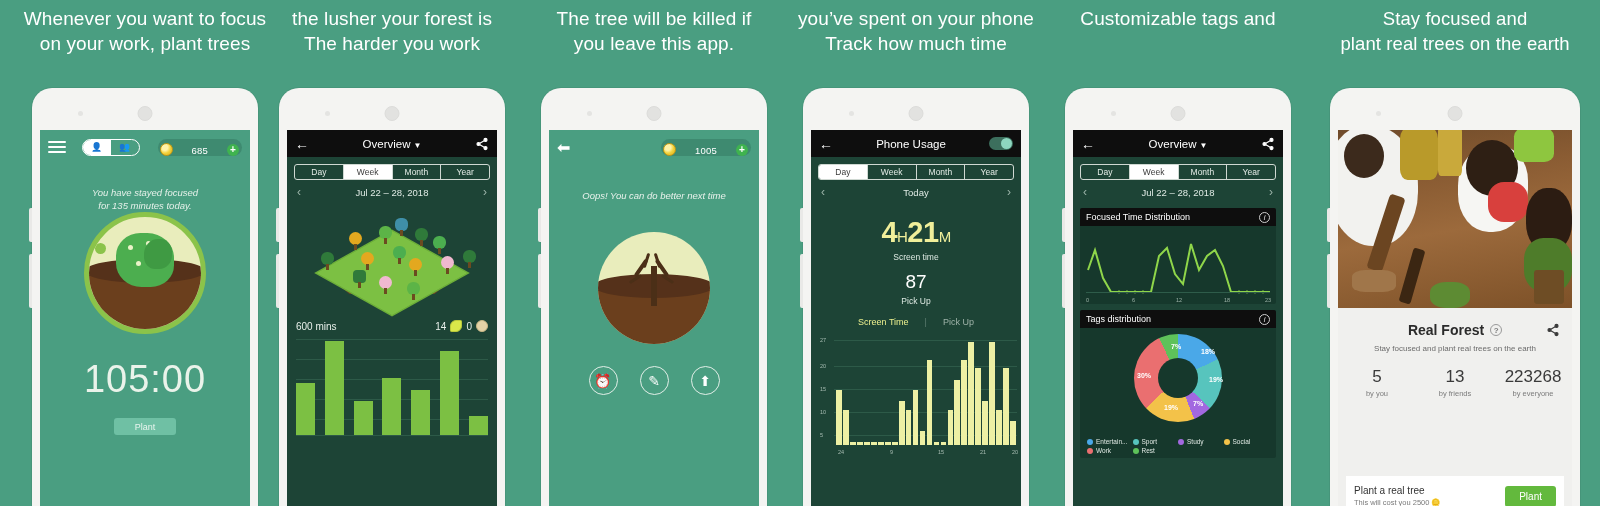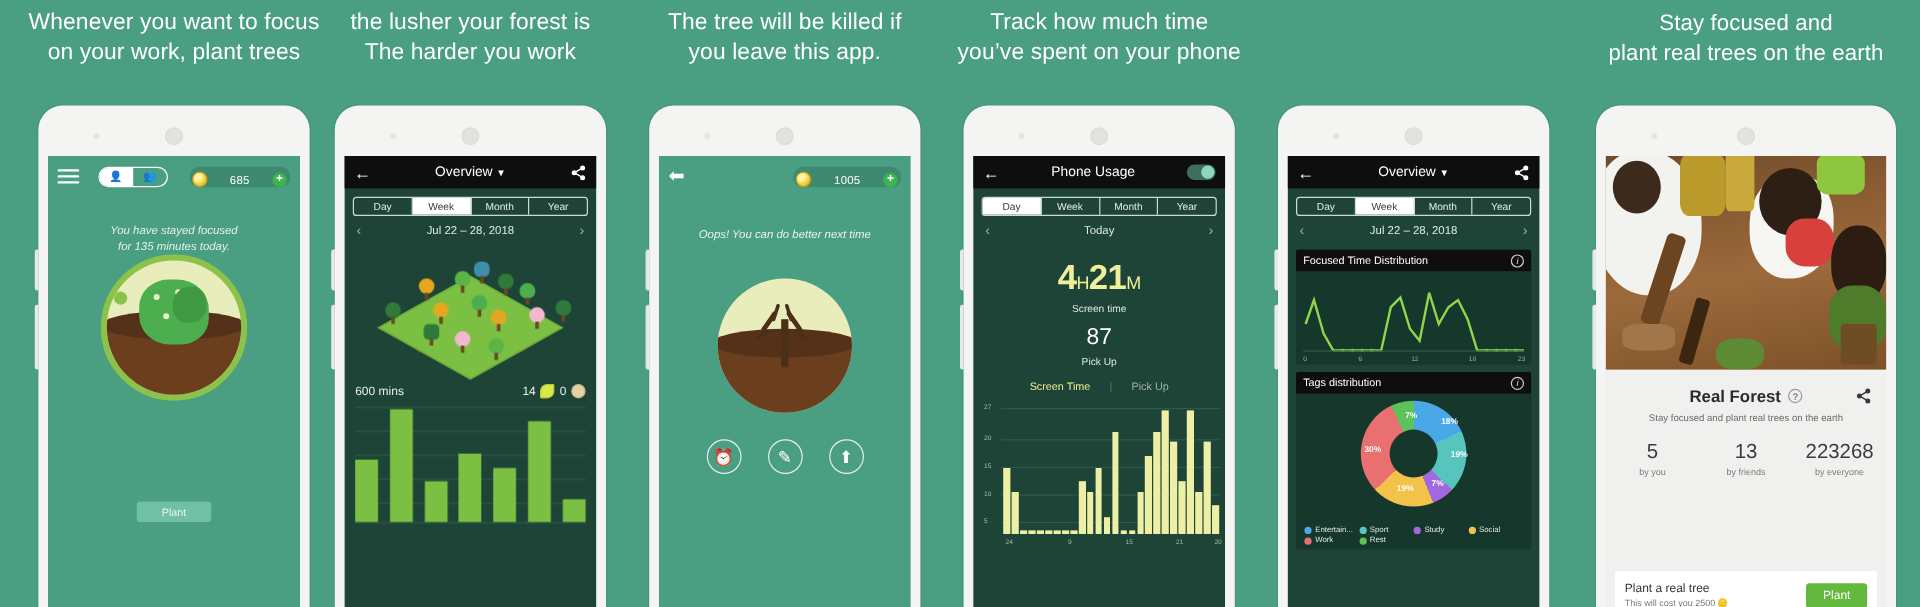--- a/index.html
+++ b/index.html
@@ -267,20 +267,21 @@
             <div class="soil"></div>
             <div class="soil-top"></div>
             <div class="trunk"></div>
             <div class="canopy">
               <div class="blossom" style="left:12px;top:12px"></div>
               <div class="blossom" style="left:30px;top:8px"></div>
               <div class="blossom" style="left:20px;top:28px"></div>
               <div class="blossom" style="left:40px;top:24px"></div>
             </div>
           </div>
+          <div class="s1-time">105:00</div>
           <div class="s1-plant">Plant</div>
         </div>
       </div>
     </div>
   </div>
 
   <div class="panel panel-1">
     <div class="caption">
       <div>the lusher your forest is</div>
       <div>The harder you work</div>
@@ -445,22 +446,22 @@
             <div class="circ-btn">✎</div>
             <div class="circ-btn">⬆</div>
           </div>
         </div>
       </div>
     </div>
   </div>
 
   <div class="panel panel-3">
     <div class="caption">
+      <div>you’ve spent on your phone</div>
       <div>Track how much time</div>
-      <div>you’ve spent on your phone</div>
     </div>
     <div class="phone">
       <div class="cam"></div>
       <div class="speaker"></div>
       <div class="btn-side"></div>
       <div class="btn-side2"></div>
       <div class="screen">
         <div class="s-dark">
           <div class="topbar">
             <div class="ico-back">←</div>
@@ -534,20 +535,21 @@
             <div class="pu-xl" style="left:160px">21</div>
             <div class="pu-xl" style="left:192px">20</div>
           </div>
         </div>
       </div>
     </div>
   </div>
 
   <div class="panel panel-4">
     <div class="caption">
+      <div>Customizable tags and</div>
     </div>
     <div class="phone">
       <div class="cam"></div>
       <div class="speaker"></div>
       <div class="btn-side"></div>
       <div class="btn-side2"></div>
       <div class="screen">
         <div class="s-dark">
           <div class="topbar">
             <div class="ico-back">←</div>

